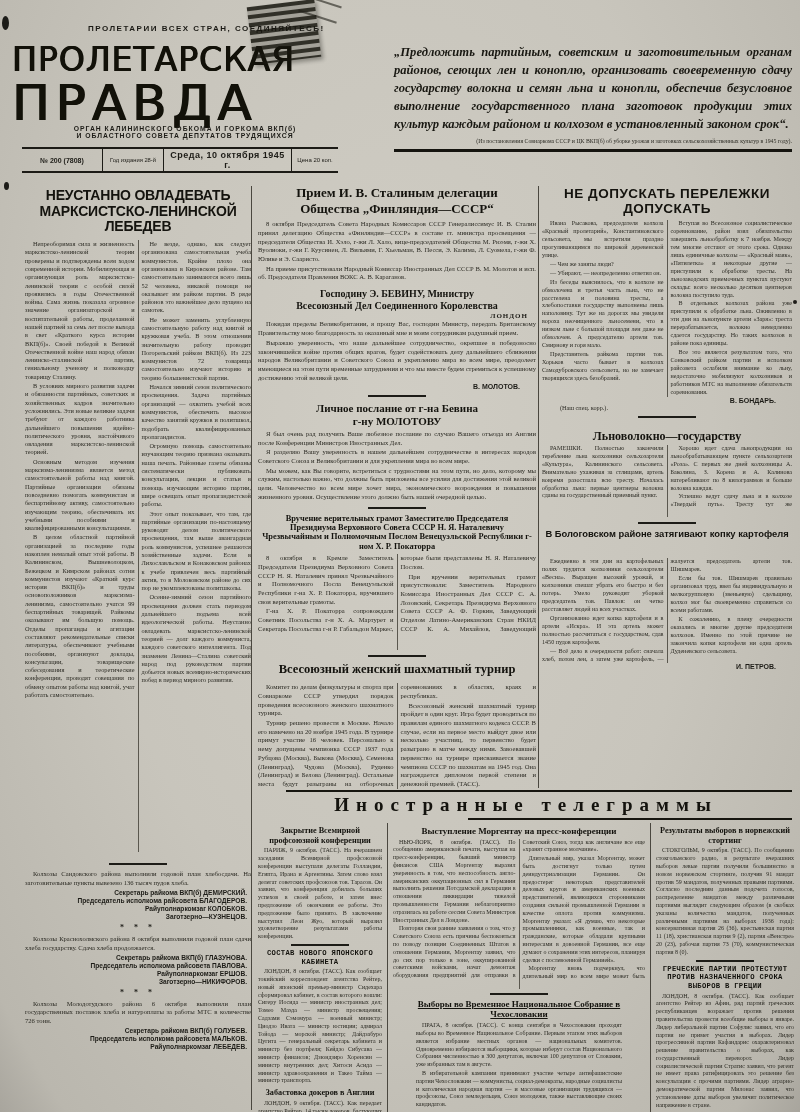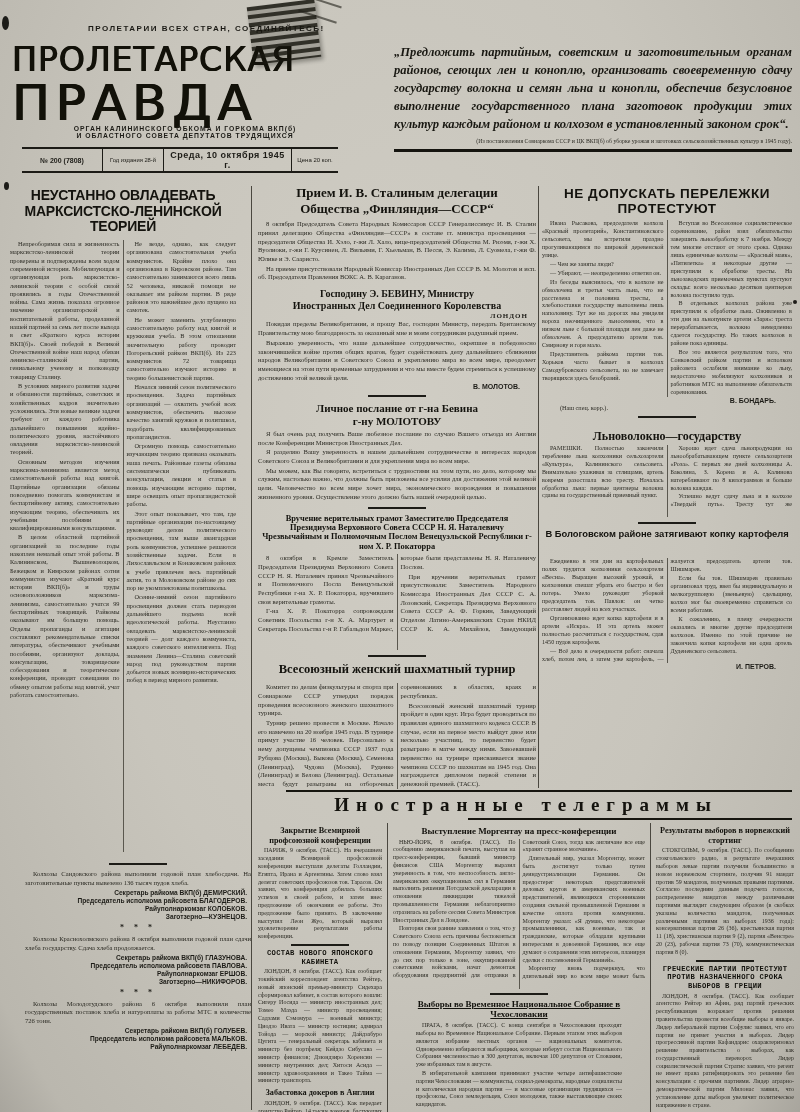--- a/index.html
+++ b/index.html
@@ -44,21 +44,21 @@
   .body-txt{text-align:justify;color:#2b2a23;}
   .body-txt p{margin:0 0 1px;text-indent:8px;}
   .cols2{columns:2;column-gap:7px;column-rule:1px solid #5a574e;overflow:hidden;}
   .sep{width:58px;height:2px;background:#1d1c17;margin:5px auto;}
   .sig{text-align:right;font-weight:bold;font-size:7px;padding-right:16px;font-family:"Liberation Sans",sans-serif;color:#1d1c17;}
   .signote{text-align:left;font-size:6.2px;padding-left:18px;color:#2b2a23;}
   .dateline{text-align:right;font-weight:bold;font-size:7px;letter-spacing:1px;padding-right:8px;color:#1d1c17;}
 
   
   .vrule{position:absolute;width:1px;background:#4a473f;}
-  #left-theory{position:absolute;left:10px;top:188px;width:226px;height:664px;overflow:hidden;}
+  #left-theory{position:absolute;left:25px;top:188px;width:226px;height:664px;overflow:hidden;}
   #left-theory .hl{font-size:14px;letter-spacing:-0.2px;}
   #left-theory .body-txt{font-size:6.3px;line-height:1.32;margin-top:5px;height:612px;}
   #left-grain{position:absolute;left:25px;top:858px;width:226px;height:252px;overflow:hidden;}
   #left-grain .hl{font-size:9.6px;margin:4px 0 5px;}
   .grain-text{font-size:6.6px;line-height:1.35;text-align:justify;color:#2b2a23;}
   .grain-text p{margin:0;text-indent:8px;}
   .sig-list p{margin:1px 0;text-align:right;font-weight:bold;font-size:6.6px;
     font-family:"Liberation Sans",sans-serif;color:#1d1c17;padding-right:4px;}
   .stars{text-align:center;font-size:8px;font-weight:bold;letter-spacing:4px;margin:3px 0;color:#1d1c17;}
 
@@ -127,21 +127,21 @@
     <div class="quote-text">„Предложить партийным, советским и заготовительным органам районов, сеющих лен и коноплю, организовать своевременную сдачу государству волокна и семян льна и конопли, обеспечив безусловное выполнение государственного плана заготовок продукции этих культур каждым районом и колхозом в установленный законом срок“.</div>
     <div class="quote-attr">(Из постановления Совнаркома СССР и ЦК ВКП(б) об уборке урожая и заготовках сельскохозяйственных культур в 1945 году).</div>
     <div class="quote-rule"></div>
   </div>
 
   <div class="vrule" style="left:251px;top:186px;height:924px;"></div>
   <div class="vrule" style="left:538px;top:186px;height:602px;"></div>
 
   <div id="left-theory">
     <div class="hl sans" style="font-size:14px;">НЕУСТАННО ОВЛАДЕВАТЬ</div>
-    <div class="hl sans" style="font-size:14px;">МАРКСИСТСКО-ЛЕНИНСКОЙ ТЕОРИЕЙ</div>
+    <div class="hl sans" style="font-size:14px;">МАРКСИСТСКО-ЛЕНИНСКОЙ ЛЕБЕДЕВ</div>
     <div class="body-txt cols2">
         <p>Непреоборимая сила и жизненность марксистско-ленинской теории проверены и подтверждены всем ходом современной истории. Мобилизующая и организующая роль марксистско-ленинской теории с особой силой проявились в годы Отечественной войны. Сама жизнь показала огромное значение организаторской и воспитательной работы, проделанной нашей партией за семь лет после выхода в свет «Краткого курса истории ВКП(б)». Своей победой в Великой Отечественной войне наш народ обязан ленинско-сталинской партии, гениальному ученому и полководцу товарищу Сталину.</p>
         <p>В условиях мирного развития задачи и обязанности партийных, советских и хозяйственных кадров значительно усложнились. Эти новые великие задачи требуют от каждого работника дальнейшего повышения идейно-политического уровня, настойчивого овладения марксистско-ленинской теорией.</p>
         <p>Основным методом изучения марксизма-ленинизма является метод самостоятельной работы над книгой. Партийные организации обязаны повседневно помогать коммунистам и беспартийному активу, самостоятельно изучающим теорию, обеспечивать их учебными пособиями и квалифицированными консультациями.</p>
         <p>В целом областной партийной организацией за последние годы накоплен немалый опыт этой работы. В Калининском, Вышневолоцком, Бежецком и Кимрском районах сотни коммунистов изучают «Краткий курс истории ВКП(б)» и труды основоположников марксизма-ленинизма, самостоятельно учатся 99 беспартийных товарищей. Райкомы оказывают им большую помощь. Отделы пропаганды и агитации составляют рекомендательные списки литературы, обеспечивают учебными пособиями, организуют доклады, консультации, товарищеские собеседования и теоретические конференции, проводят совещания по обмену опытом работы над книгой, учат работать самостоятельно.</p>
         <p>Не везде, однако, как следует организована самостоятельная учеба коммунистов. Крайне плохо она организована в Кировском районе. Там самостоятельно занимаются всего лишь 52 человека, никакой помощи не оказывает им райком партии. В ряде районов это важнейшее дело пущено на самотек.</p>
         <p>Не может заменить углубленную самостоятельную работу над книгой и кружковая учеба. В этом отношении значительную работу проводит Погорельский райком ВКП(б). Из 223 коммунистов 72 товарища самостоятельно изучают историю и теорию большевистской партии.</p>
         <p>Начался зимний сезон политического просвещения. Задача партийных организаций — охватить учебой всех коммунистов, обеспечить высокое качество занятий кружков и политшкол, подобрать квалифицированных пропагандистов.</p>
         <p>Огромную помощь самостоятельно изучающим теорию призвана оказывать наша печать. Районные газеты обязаны систематически публиковать консультации, лекции и статьи в помощь изучающим историю партии, шире освещать опыт пропагандистской работы.</p>
         <p>Этот опыт показывает, что там, где партийные организации по-настоящему руководят делом политического просвещения, там выше авангардная роль коммунистов, успешнее решаются хозяйственные задачи. Если в Лихославльском и Конаковском районах к учебе привлечен весь партийный актив, то в Молоковском районе до сих пор не укомплектованы политшколы.</p>
@@ -185,21 +185,21 @@
     <div>
       <div class="hl hl-reception">Прием И. В. Сталиным делегации</div>
       <div class="hl hl-reception" style="margin-top:-3px;">Общества „Финляндия—СССР“</div>
       <div class="body-txt">
           <p>8 октября Председатель Совета Народных Комиссаров СССР Генералиссимус И. В. Сталин принял делегацию Общества «Финляндия—СССР» в составе гг. министра просвещения — председателя Общества И. Хэло, г-жи Л. Хало, вице-председателей Общества М. Рюэмя, г-жи Х. Вуолиоки, г-жи Г. Куусинен, Л. Вильями, Г. Хьельман, В. Песси, Э. Калима, Л. Суомела, г-жи Ф. Юлике и Э. Сааристо.</p>
           <p>На приеме присутствовали Народный Комиссар Иностранных Дел СССР В. М. Молотов и исп. об. Председателя Правления ВОКС А. В. Караганов.</p>
         </div>
     </div>
     <div>
       <div class="hl hl-letter">Господину Э. БЕВИНУ, Министру</div>
-      <div class="hl hl-letter" style="margin-top:0;">Иностранных Дел Соединенного Королевства</div>
+      <div class="hl hl-letter" style="margin-top:0;">Всесоюзный Дел Соединенного Королевства</div>
       <div class="dateline">ЛОНДОН</div>
       <div class="body-txt">
           <p>Покидая пределы Великобритании, я прошу Вас, господин Министр, передать Британскому Правительству мою благодарность за оказанный мне и моим сотрудникам радушный прием.</p>
           <p>Выражаю уверенность, что наше дальнейшее сотрудничество, окрепшее в победоносно закончившейся войне против общих врагов, будет содействовать делу дальнейшего сближения народов Великобритании и Советского Союза и укреплению мира во всем мире, преодолеет имеющиеся на этом пути временные затруднения и что мы вместе будем стремиться к успешному достижению этой великой цели.</p>
         </div>
       <div class="sig">В. МОЛОТОВ.</div>
     </div>
     <div class="sep"></div>
     <div>
       <div class="hl hl-message">Личное послание от г-на Бевина</div>
@@ -226,21 +226,21 @@
           <p>Комитет по делам физкультуры и спорта при Совнаркоме СССР утвердил порядок проведения всесоюзного женского шахматного турнира.</p>
           <p>Турнир решено провести в Москве. Начало его намечено на 20 ноября 1945 года. В турнире примут участие 16 человек. Персонально к нему допущены чемпионка СССР 1937 года Рубцова (Москва), Быкова (Москва), Семенова (Ленинград), Чудова (Москва), Руденко (Ленинград) и Белова (Ленинград). Остальные места будут разыграны на отборочных соревнованиях в областях, краях и республиках.</p>
           <p>Всесоюзный женский шахматный турнир пройдет в один круг. Игра будет проводиться по правилам единого шахматного кодекса СССР. В случае, если на первое место выйдут двое или несколько участниц, то первенство будет разыграно в матче между ними. Завоевавшей первенство на турнире присваивается звание чемпиона СССР по шахматам на 1945 год. Она награждается дипломом первой степени и денежной премией. (ТАСС).</p>
         </div>
     </div>
   </div>
 
   <div id="right-col">
     <div>
       <div class="hl sans hl-trest">НЕ ДОПУСКАТЬ ПЕРЕЛЕЖКИ</div>
-      <div class="hl sans hl-trest">ПРОТЕСТУЮТ</div>
+      <div class="hl sans hl-trest">ДОПУСКАТЬ</div>
       <div id="trest-body" class="body-txt cols2">
           <p>Ивана Рысакова, председателя колхоза «Красный пролетарий», Константиновского сельсовета, мы встретили праздно прогуливающимся по широкой деревенской улице.</p>
           <p>— Чем же заняты люди?</p>
           <p>— Убирают, — неопределенно ответил он.</p>
           <p>Из беседы выяснилось, что в колхозе не обмолочена и третья часть льна, что не расстелена и половина тресты, а хлебопоставки государству выполнены лишь наполовину. Тут же на дорогах мы увидели вороха неочищенного льносемени, что в низком льне с большой площади лен даже не обмолочен. А председателю артели тов. Смирнову и горя мало.</p>
           <p>Представитель райкома партии тов. Хорьков часто бывает в колхозах Самодубровского сельсовета, но не замечает творящихся здесь безобразий.</p>
           <p>Вступая во Всесоюзное социалистическое соревнование, район взял обязательство завершить льнообработку к 7 ноября. Между тем многие отстают от этого срока. Однако лишь единичные колхозы — «Красный маяк», «Пятилетка» и некоторые другие — приступили к обработке тресты. На льнозаводских приемочных пунктах пустуют склады: всего несколько десятков центнеров волокна поступило туда.</p>
           <p>В отдельных колхозах района уже приступили к обработке льна. Оживленно в эти дни на льнопункте артели «Заря»: треста перерабатывается, волокно немедленно сдается государству. Но таких колхозов в районе пока единицы.</p>
           <p>Все это является результатом того, что Сонковский райком партии и исполком райсовета ослабили внимание ко льну, недостаточно мобилизуют колхозников и работников МТС на выполнение обязательств соревнования.</p>
         </div>

